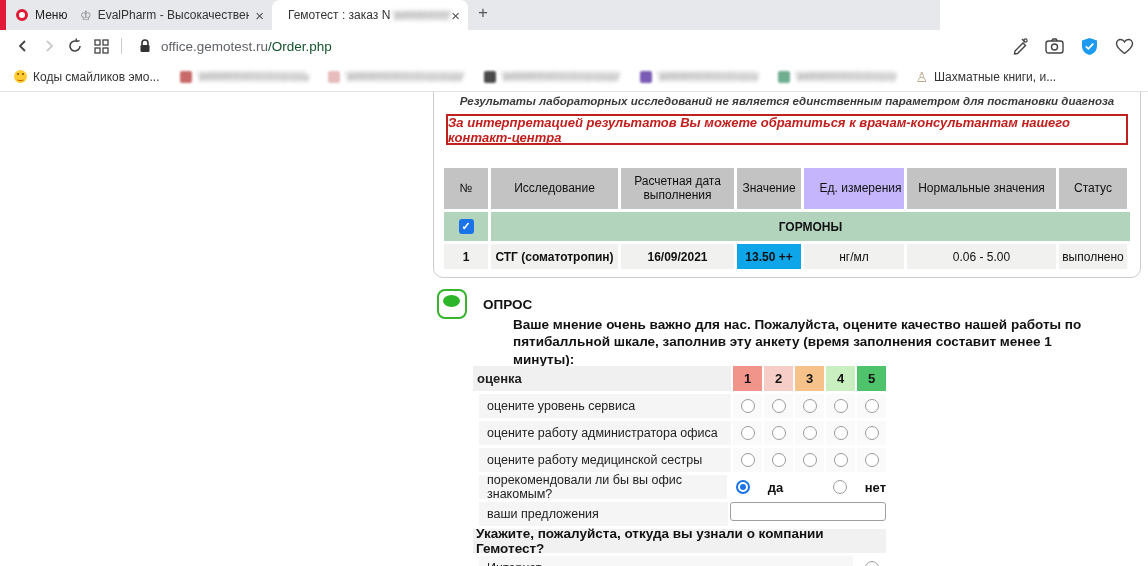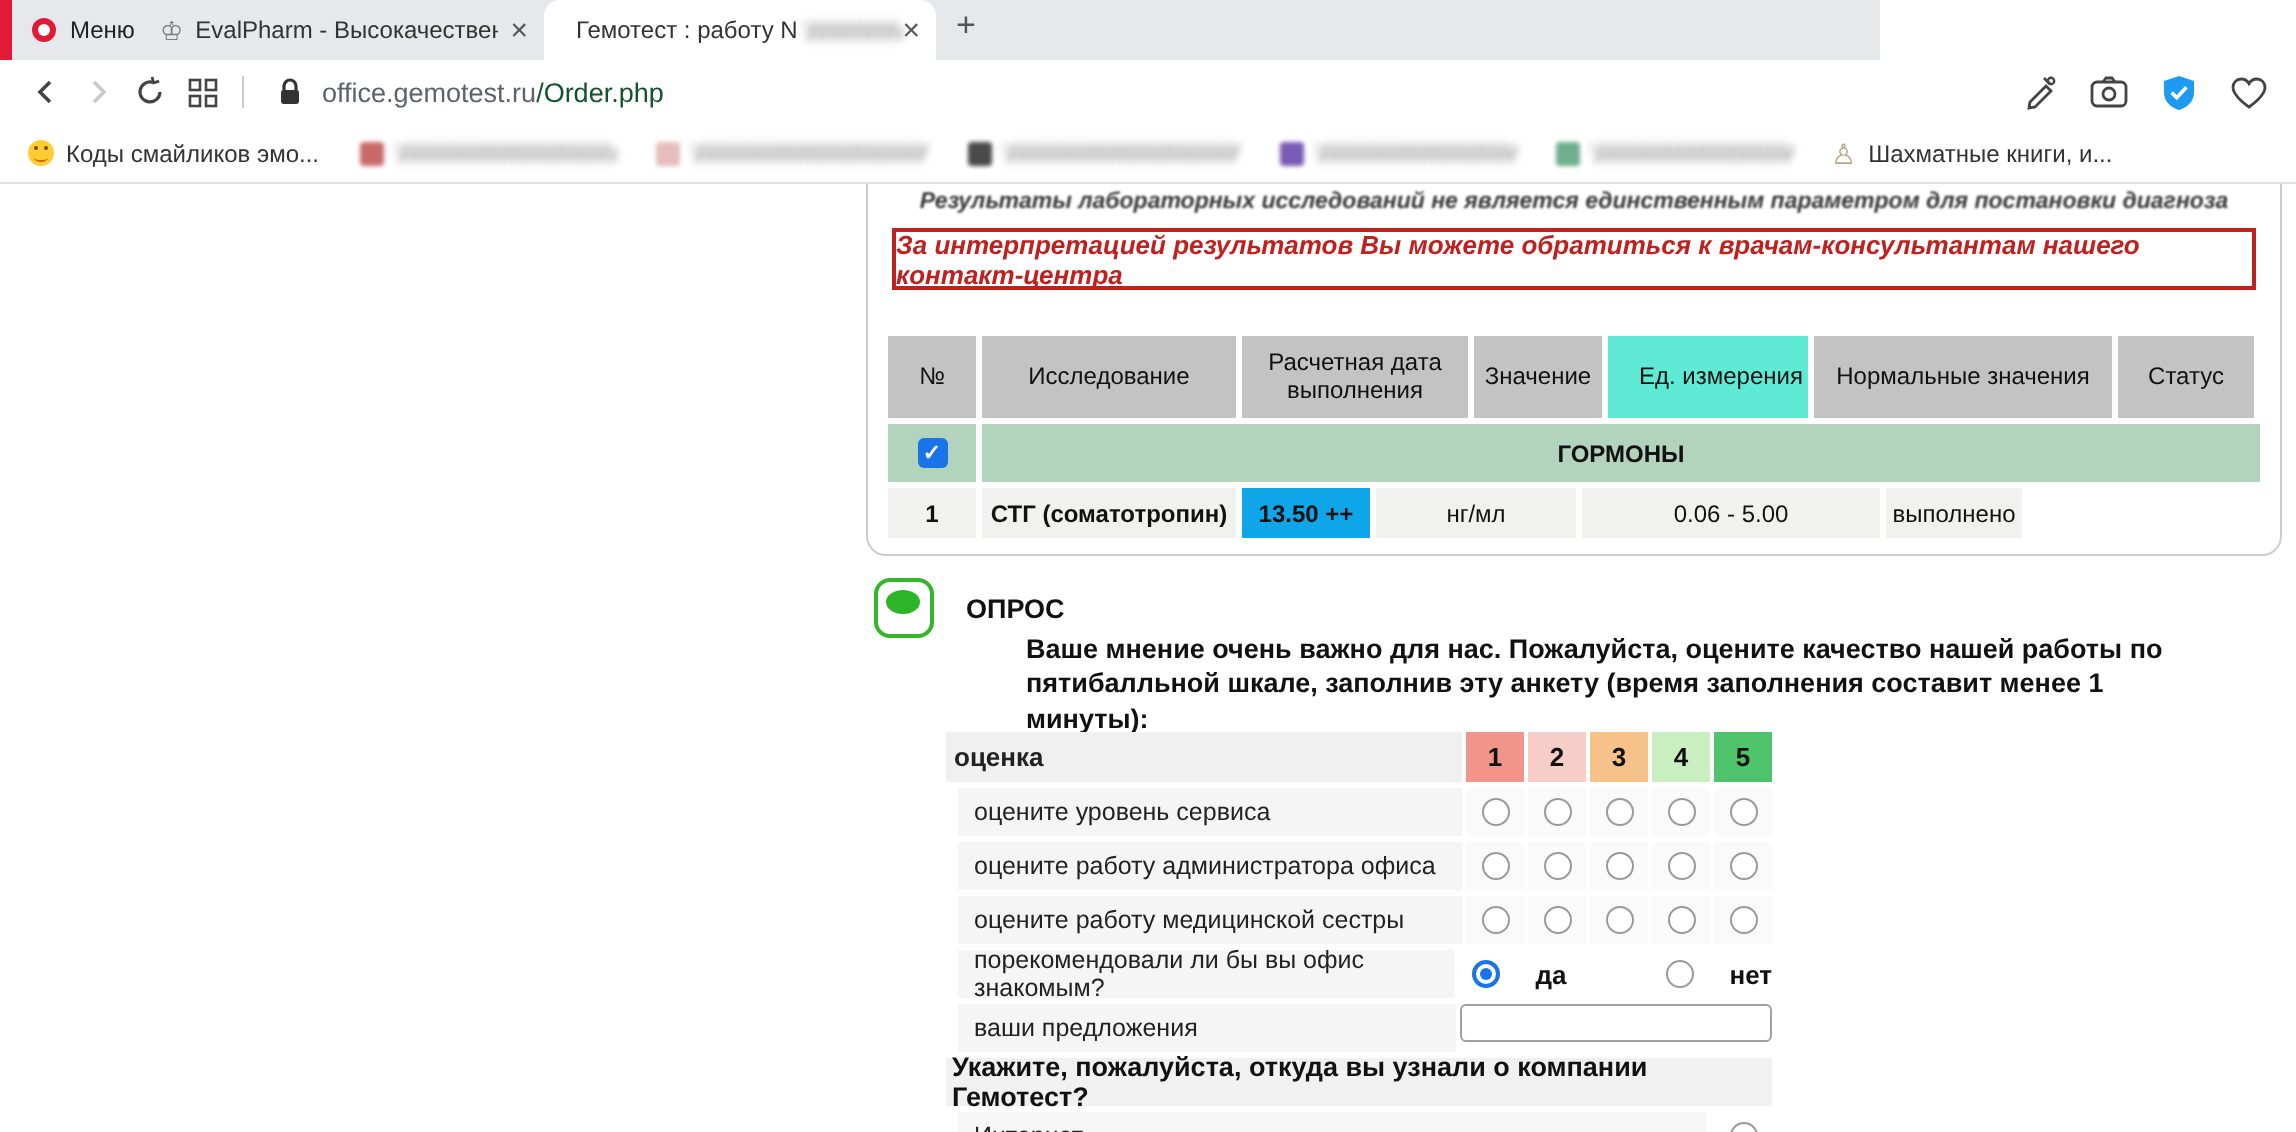--- a/index.html
+++ b/index.html
@@ -97,21 +97,21 @@
     <div class="opera-menu">
       <span class="opera-ring"></span>
       <span class="menu-label">Меню</span>
     </div>
     <div class="tab inactive">
       <span class="favicon-crown">♔</span>
       <span class="title">EvalPharm - Высокачественн</span>
       <span class="close">×</span>
     </div>
     <div class="tab active">
-      <span class="title" style="flex:0 0 auto;">Гемотест : работу N</span>
+      <span class="title" style="flex:0 0 auto;">Гемотест : заказ N</span>
       <span class="blur-strip" style="width:58px; margin-left:3px;"></span>
       <span class="close" style="margin-left:auto;">×</span>
     </div>
     <span class="new-tab-btn">+</span>
   </div>
 
   <div class="toolbar">
     <div style="width:10px;"></div>
     <span class="nav-ico">
       <svg width="14" height="14" viewBox="0 0 14 14">
@@ -208,33 +208,34 @@
       <div class="red-notice">
         <span>За интерпретацией результатов Вы можете обратиться к врачам-консультантам нашего контакт-центра</span>
       </div>
 
       <div class="rtable">
         <div class="trow hrow">
           <div class="tcell c0" style="background: rgb(195, 195, 195);">№</div>
           <div class="tcell c1" style="background: rgb(195, 195, 195);">Исследование</div>
           <div class="tcell c2" style="background: rgb(195, 195, 195); text-align: center;">Расчетная дата выполнения</div>
           <div class="tcell c3" style="background: rgb(195, 195, 195);">Значение</div>
-          <div class="tcell c4" style="background: #5eead4; padding-left: 13px;">Ед. измерения</div>
+          <div class="tcell c4" style="background: #c4b5fd; padding-left: 13px;">Ед. измерения</div>
           <div class="tcell c5" style="background: rgb(195, 195, 195);">Нормальные значения</div>
           <div class="tcell c6" style="background: rgb(195, 195, 195);">Статус</div>
         </div>
         <div class="trow group-row">
           <div class="tcell c0" style="background: rgb(178, 211, 188);">
             <span class="checkbox" style="background: rgb(26, 115, 232);">✓</span>
           </div>
           <div class="tcell grow-cell" style="background: rgb(178, 211, 188);">ГОРМОНЫ</div>
         </div>
         <div class="trow data-row">
           <div class="tcell c0 bold" style="background: rgb(241, 241, 239);">1</div>
           <div class="tcell c1 bold" style="background: rgb(241, 241, 239);">СТГ (соматотропин)</div>
+          <div class="tcell c2 bold" style="background: rgb(241, 241, 239);">16/09/2021</div>
           <div class="tcell c3 bold" style="background: #0ea5e9;">13.50 ++</div>
           <div class="tcell c4" style="background: rgb(241, 241, 239);">нг/мл</div>
           <div class="tcell c5" style="background: rgb(241, 241, 239);">0.06 - 5.00</div>
           <div class="tcell c6" style="background: rgb(241, 241, 239);">выполнено</div>
         </div>
       </div>
     </div>
 
     <div class="survey-head">
       <span class="opros-icon">

